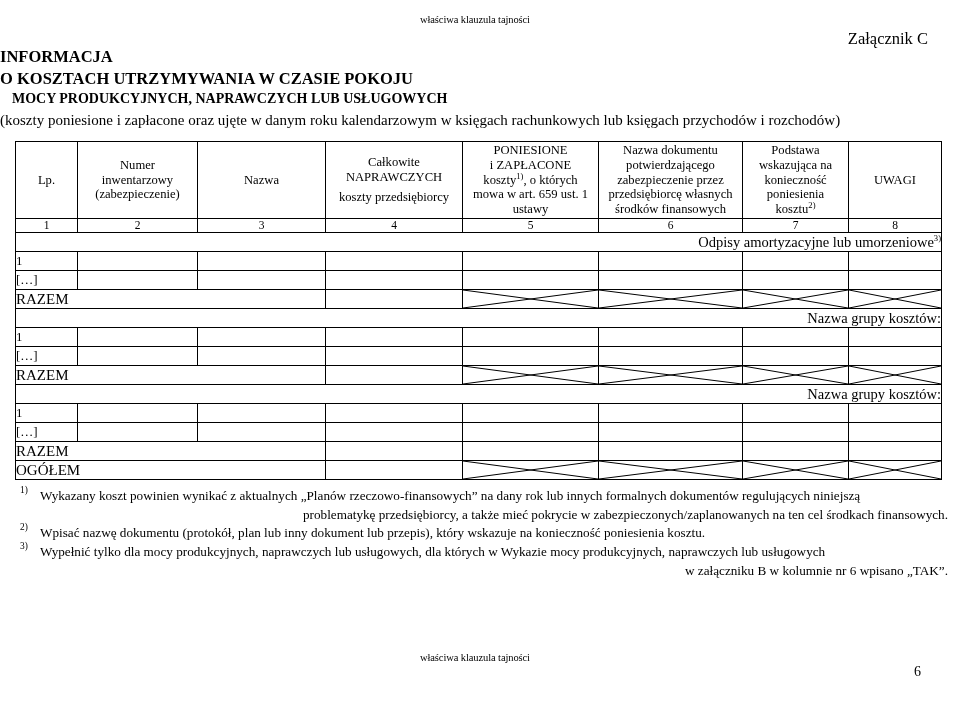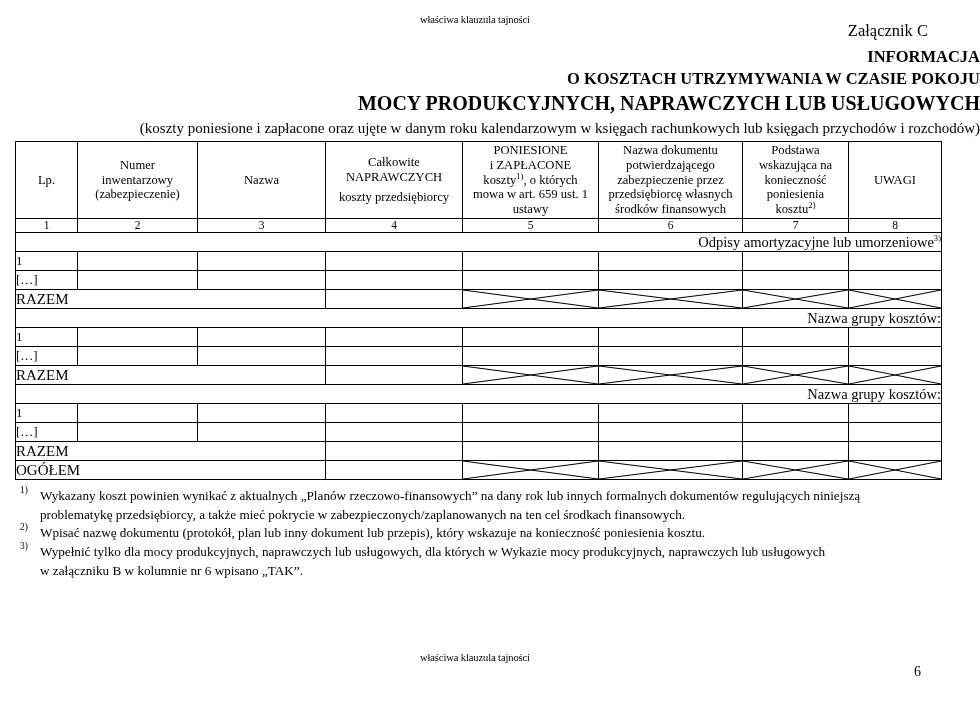--- a/index.html
+++ b/index.html
@@ -26,41 +26,41 @@
     position: absolute;
     left: 420px;
     top: 14px;
     font-size: 10.5px;
     letter-spacing: -0.1px;
     white-space: nowrap;
   }
   .annex {
     position: absolute;
     right: 16px;
-    top: 21px;
+    top: 29px;
     font-size: 16.5px;
     white-space: nowrap;
   }
 
   
   .titles {
     position: absolute;
     left: 0;
     top: 46px;
     width: 980px;
-    text-align: right;
+    text-align: left;
   }
   .t-line {
     font-weight: bold;
     line-height: 1.34;
     white-space: nowrap;
   }
   .t1 { font-size: 16.5px; }
   .t2 { font-size: 16.5px; }
-  .t3 { font-size: 20px; }
+  .t3 { font-size: 14px; padding-left: 12px; }
   .t4 {
     font-weight: normal;
     font-size: 15px;
     line-height: 1.5;
     white-space: nowrap;
   }
 
   
   .tbl-wrap {
     position: absolute;
@@ -156,20 +156,21 @@
     position: absolute;
     left: 2px;
     top: -3px;
     font-size: 9.4px;
   }
   .note p {
     margin: 0;
   }
   .note .cont {
     padding-left: 0px;
+    text-align: right;
   }
 
   
   .clause-bottom {
     position: absolute;
     left: 420px;
     top: 652px;
     font-size: 10.5px;
     letter-spacing: -0.1px;
     white-space: nowrap;

